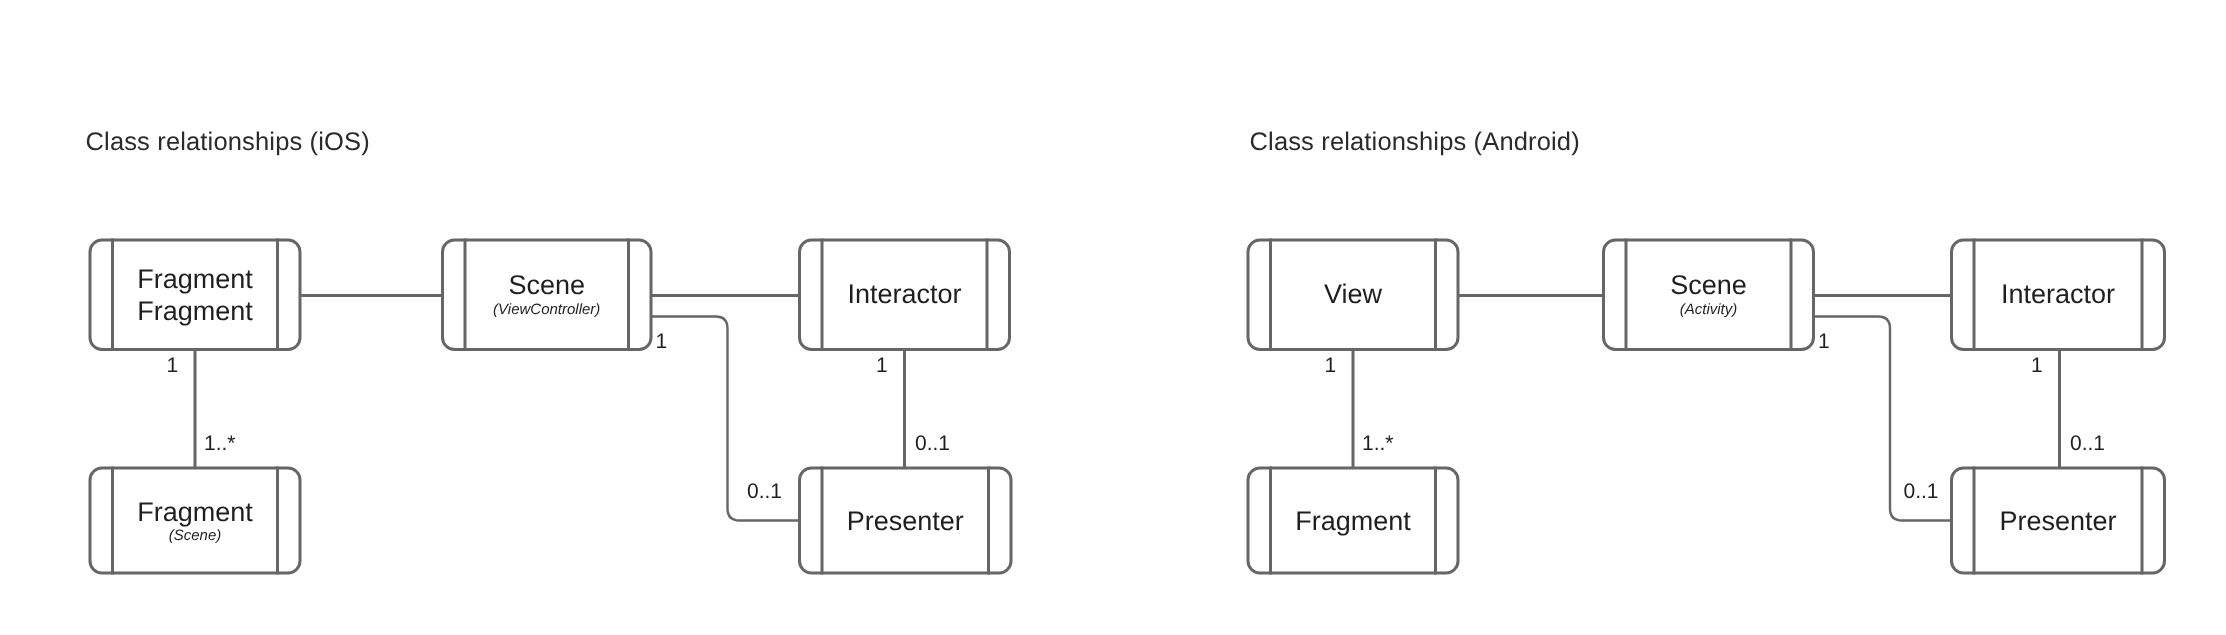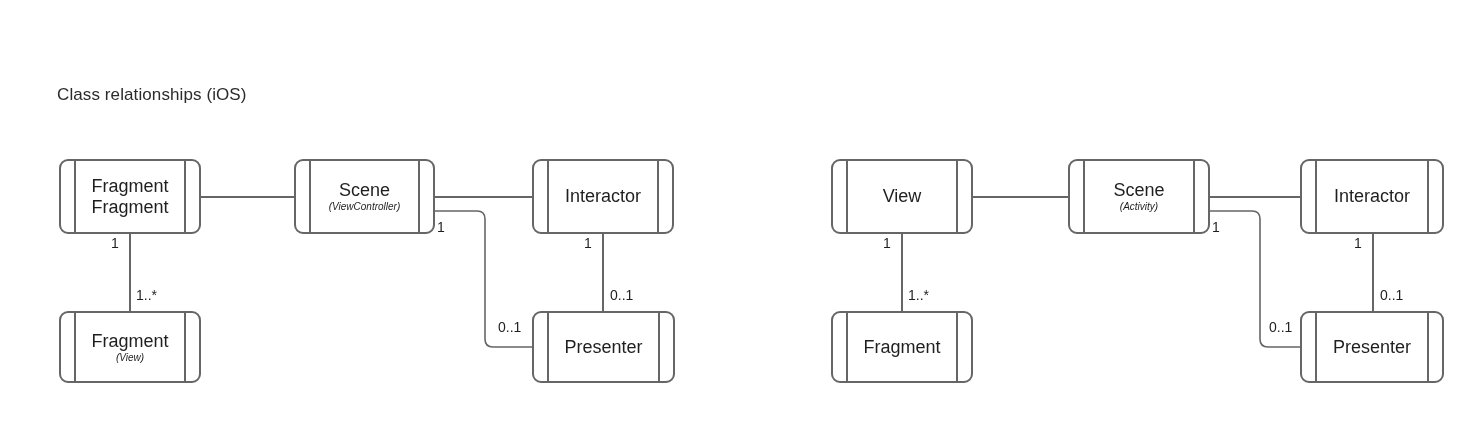--- a/index.html
+++ b/index.html
@@ -120,31 +120,32 @@
       <div class="label">Scene</div>
       <div class="sublabel">(ViewController)</div>
     </div>
 
     <div class="node" style="left:532px;top:159px;width:142px;height:75px;">
       <div class="label">Interactor</div>
     </div>
 
     <div class="node" style="left:59px;top:311px;width:142px;height:72px;">
       <div class="label">Fragment</div>
-      <div class="sublabel">(View)</div>
+      <div class="sublabel">(Scene)</div>
     </div>
 
     <div class="node" style="left:532px;top:311px;width:143px;height:72px;">
       <div class="label">Presenter</div>
     </div>
 
   </div>
 
   <div class="panel" style="left:775px;width:709px;">
 
+    <div class="panel-title" style="left:58px;top:85px;">Class relationships (Android)</div>
 
     <div class="link h" style="left:197px;top:196px;width:97px;"></div>
     <div class="link h" style="left:434px;top:196px;width:92px;"></div>
 
     <div class="link v" style="left:126px;top:234px;height:79px;"></div>
 
     <div class="link v" style="left:597px;top:234px;height:79px;"></div>
 
     <svg class="elbow" style="left:430px;top:200px;width:120px;height:160px;" viewBox="0 0 120 160">
       <path d="M 3 11 L 47 11 Q 55 11 55 19 L 55 139 Q 55 147 63 147 L 96 147"></path>

